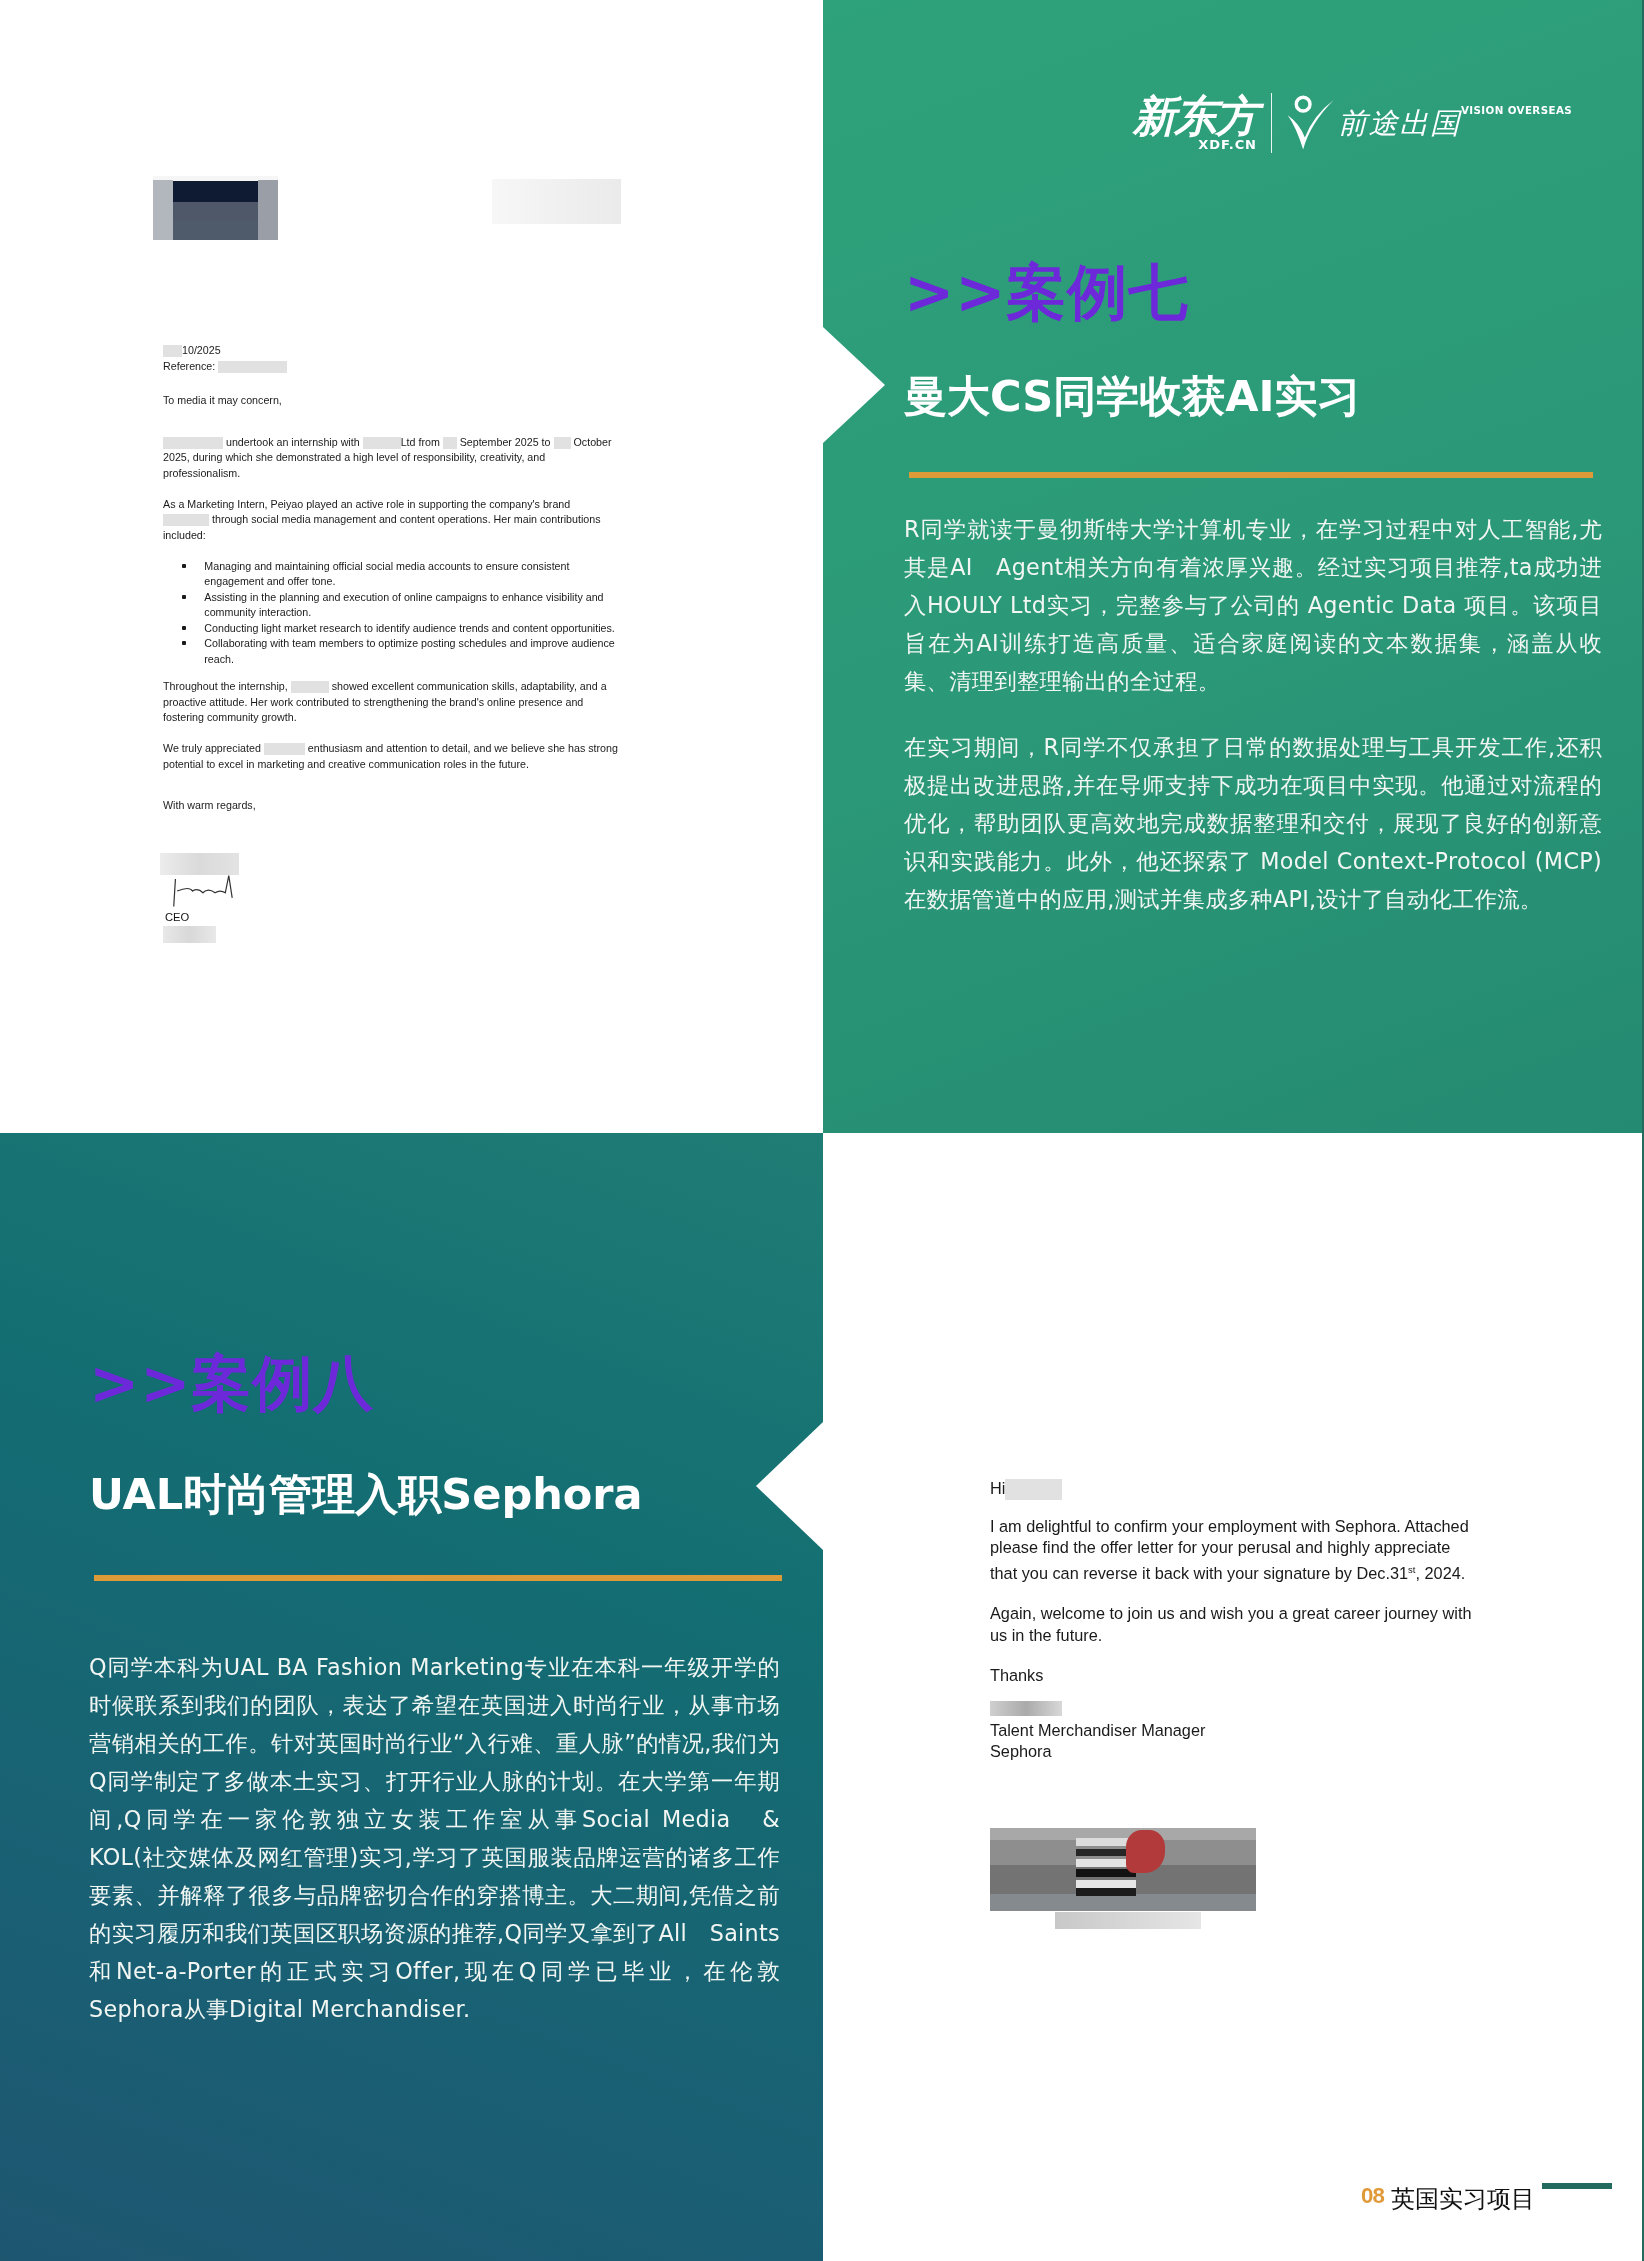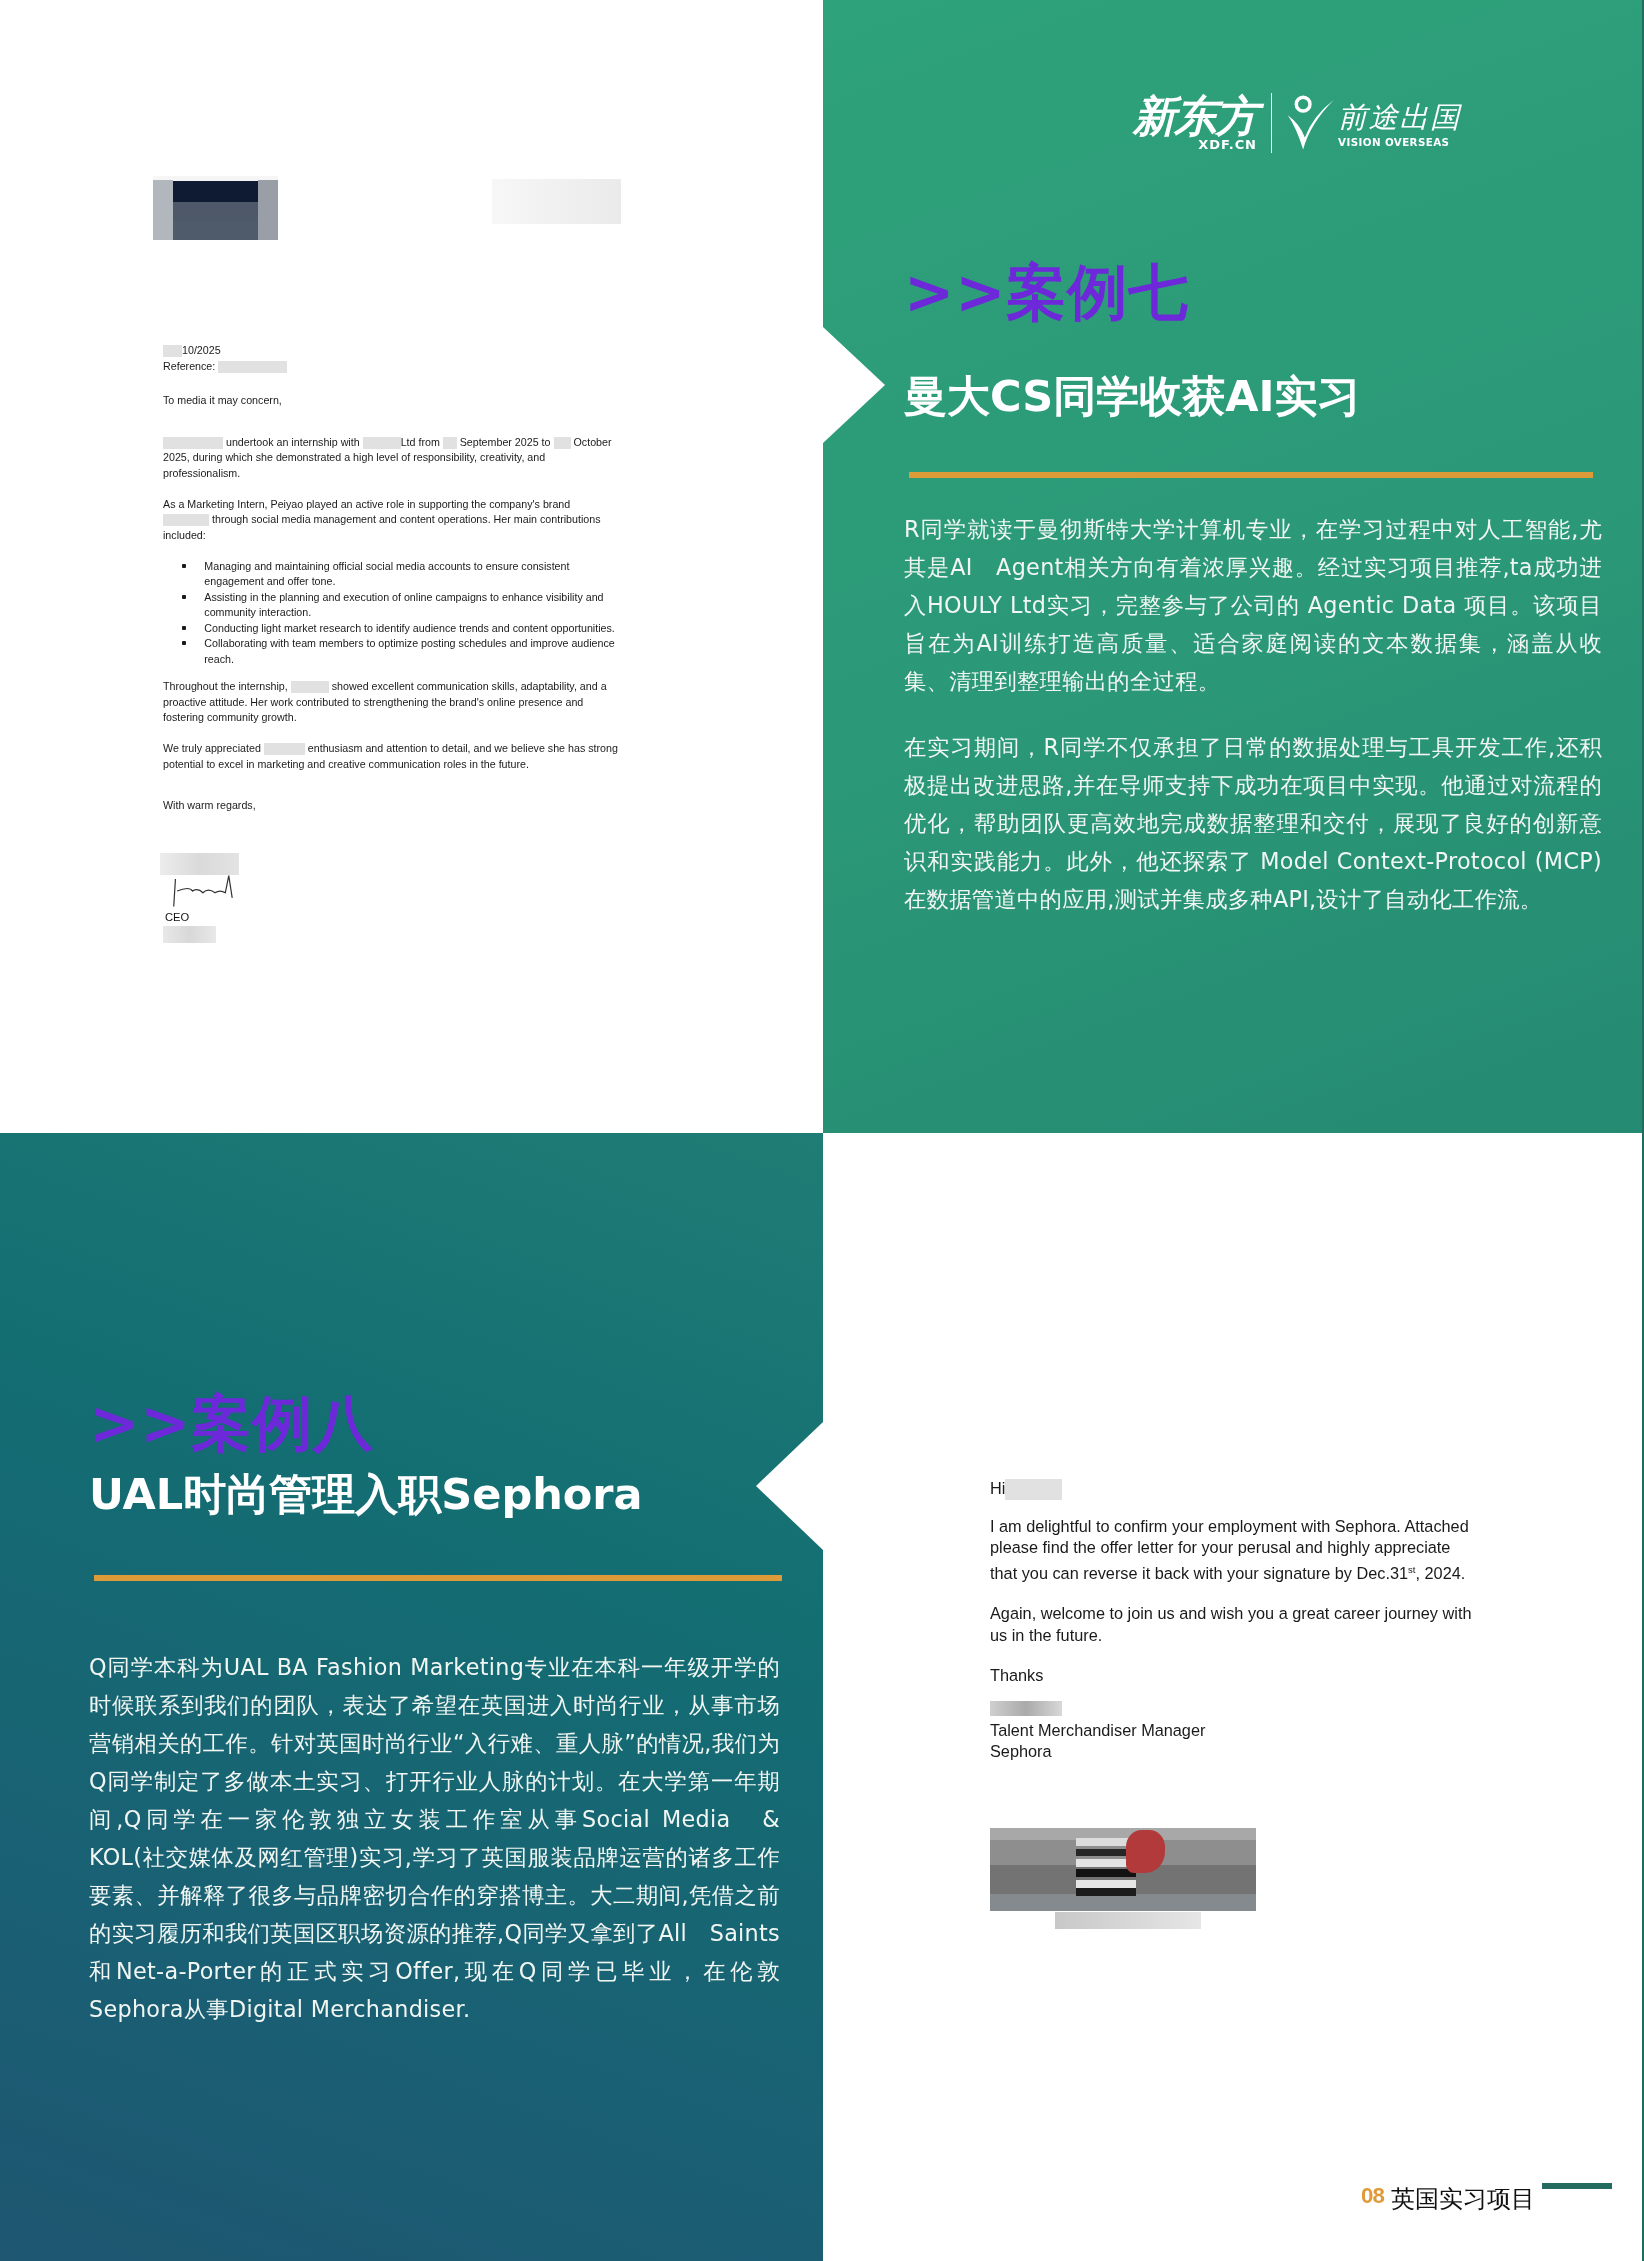--- a/index.html
+++ b/index.html
@@ -25,21 +25,21 @@
               border-right: 67px solid #ffffff; }
 
   
   .logo { position: absolute; left: 1133px; top: 93px; display: flex; align-items: center; color: #fff; }
   .logo-xdf { display: flex; flex-direction: column; align-items: flex-end; }
   .logo-xdf .big { font-size: 43px; font-weight: bold; font-style: italic; letter-spacing: -1.7px; line-height: 45px; }
   .logo-xdf .small { font-size: 13px; font-weight: bold; letter-spacing: 0.9px; line-height: 13.8px; margin-top: -1.7px; }
   .logo-sep { width: 1.7px; height: 60px; background: #ffffff; margin: 0 12px 0 13.8px; opacity: 0.9; }
   .logo-vo { display: flex; align-items: center; }
   .logo-vo-mark { width: 52px; height: 60px; position: relative; }
-  .logo-vo-text { display: flex; flex-direction: column; margin-left: 1.7px; }
+  .logo-vo-text { display: flex; flex-direction: row; margin-left: 1.7px; }
   .logo-vo-text .cn { font-family: "DejaVu Serif", serif; font-size: 29px; font-style: italic; line-height: 38px; letter-spacing: 1.7px; }
   .logo-vo-text .en { font-size: 10.3px; font-weight: bold; letter-spacing: 0.4px; line-height: 12px; }
 
   
   .case-title { position: absolute; color: #6d28d9; font-weight: bold; font-size: 60px; line-height: 69px; letter-spacing: 0.9px; }
   .case-sub { position: absolute; color: #ffffff; font-weight: bold; font-size: 43px; line-height: 52px; text-align: center; }
   .gold-rule { position: absolute; height: 6px; background: #dd9a38; }
 
   .body-text { position: absolute; color: #f1f6f3; font-size: 22.3px; line-height: 38px; text-align: justify; letter-spacing: 0.3px; }
   .body-text p { margin: 0; }
@@ -142,21 +142,21 @@
   </p>
   <p>With warm regards,</p>
 </div>
 <div style="position:absolute; left:160px; top:853px; width:79px; height:22.3px; background:linear-gradient(90deg,#ececec,#dadada,#e3e3e3);"></div>
 <svg class="signature" viewBox="0 0 100 45">
   <path d="M4 8 L2 40 M6 22 Q20 16 24 22 Q30 18 36 24 Q42 18 50 24 Q56 20 62 24 L66 4 L70 30" fill="none" stroke="#333" stroke-width="1.4"></path>
 </svg>
 <div style="position:absolute; left:165px; top:911px; color:#111; font-family:'Liberation Sans',sans-serif; font-size:11.2px;">CEO</div>
 <div style="position:absolute; left:163px; top:926px; width:53px; height:17px; background:linear-gradient(90deg,#e8e8e8,#d8d8d8,#e8e8e8);"></div>
 
-<div class="case-title" style="left:89px; top:1349px;margin-top:40px;">&gt;&gt;案例八</div>
+<div class="case-title" style="left:89px; top:1349px;">&gt;&gt;案例八</div>
 <div class="case-sub" style="left:89px; top:1468px;">UAL时尚管理入职Sephora</div>
 <div class="gold-rule" style="left:94px; top:1575px; width:688px;"></div>
 <div class="body-text" style="left:89px; top:1648px; width:691px;">
   <p>Q同学本科为UAL BA Fashion Marketing专业在本科一年级开学的时候联系到我们的团队，表达了希望在英国进入时尚行业，从事市场营销相关的工作。针对英国时尚行业“入行难、重人脉”的情况,我们为Q同学制定了多做本土实习、打开行业人脉的计划。在大学第一年期间,Q同学在一家伦敦独立女装工作室从事Social Media　&amp;　KOL(社交媒体及网红管理)实习,学习了英国服装品牌运营的诸多工作要素、并解释了很多与品牌密切合作的穿搭博主。大二期间,凭借之前的实习履历和我们英国区职场资源的推荐,Q同学又拿到了All　Saints和Net-a-Porter的正式实习Offer,现在Q同学已毕业，在伦敦Sephora从事Digital Merchandiser.</p>
 </div>
 
 <div class="letter2">
   <p style="margin-bottom:15.5px;"><span>Hi</span><span class="blur" style="width:57px; height:20.6px;"></span></p>
   <p><span>I am delightful to confirm your employment with Sephora. Attached please find the offer letter for your perusal and highly appreciate that you can reverse it back with your signature by Dec.31</span><sup style="font-size:9.5px;">st</sup><span>, 2024.</span></p>
   <p>Again, welcome to join us and wish you a great career journey with us in the future.</p>

